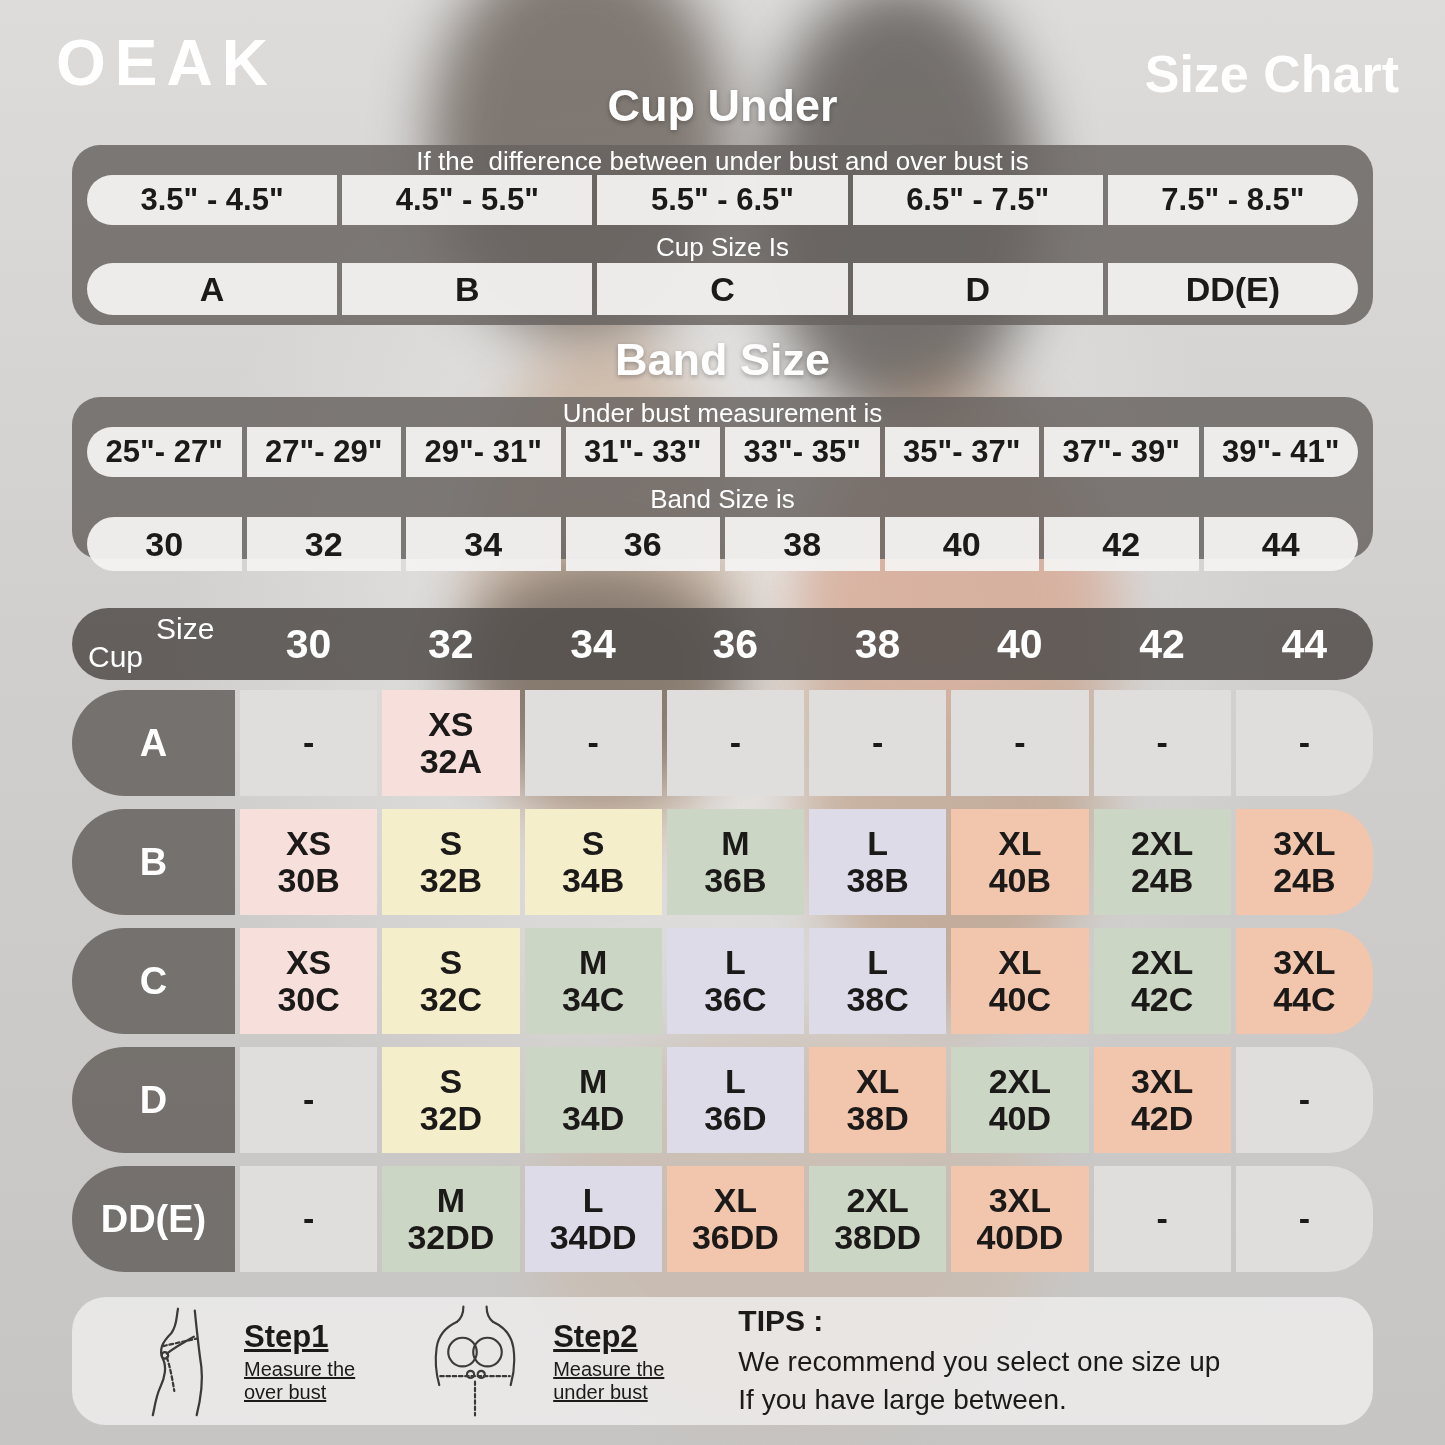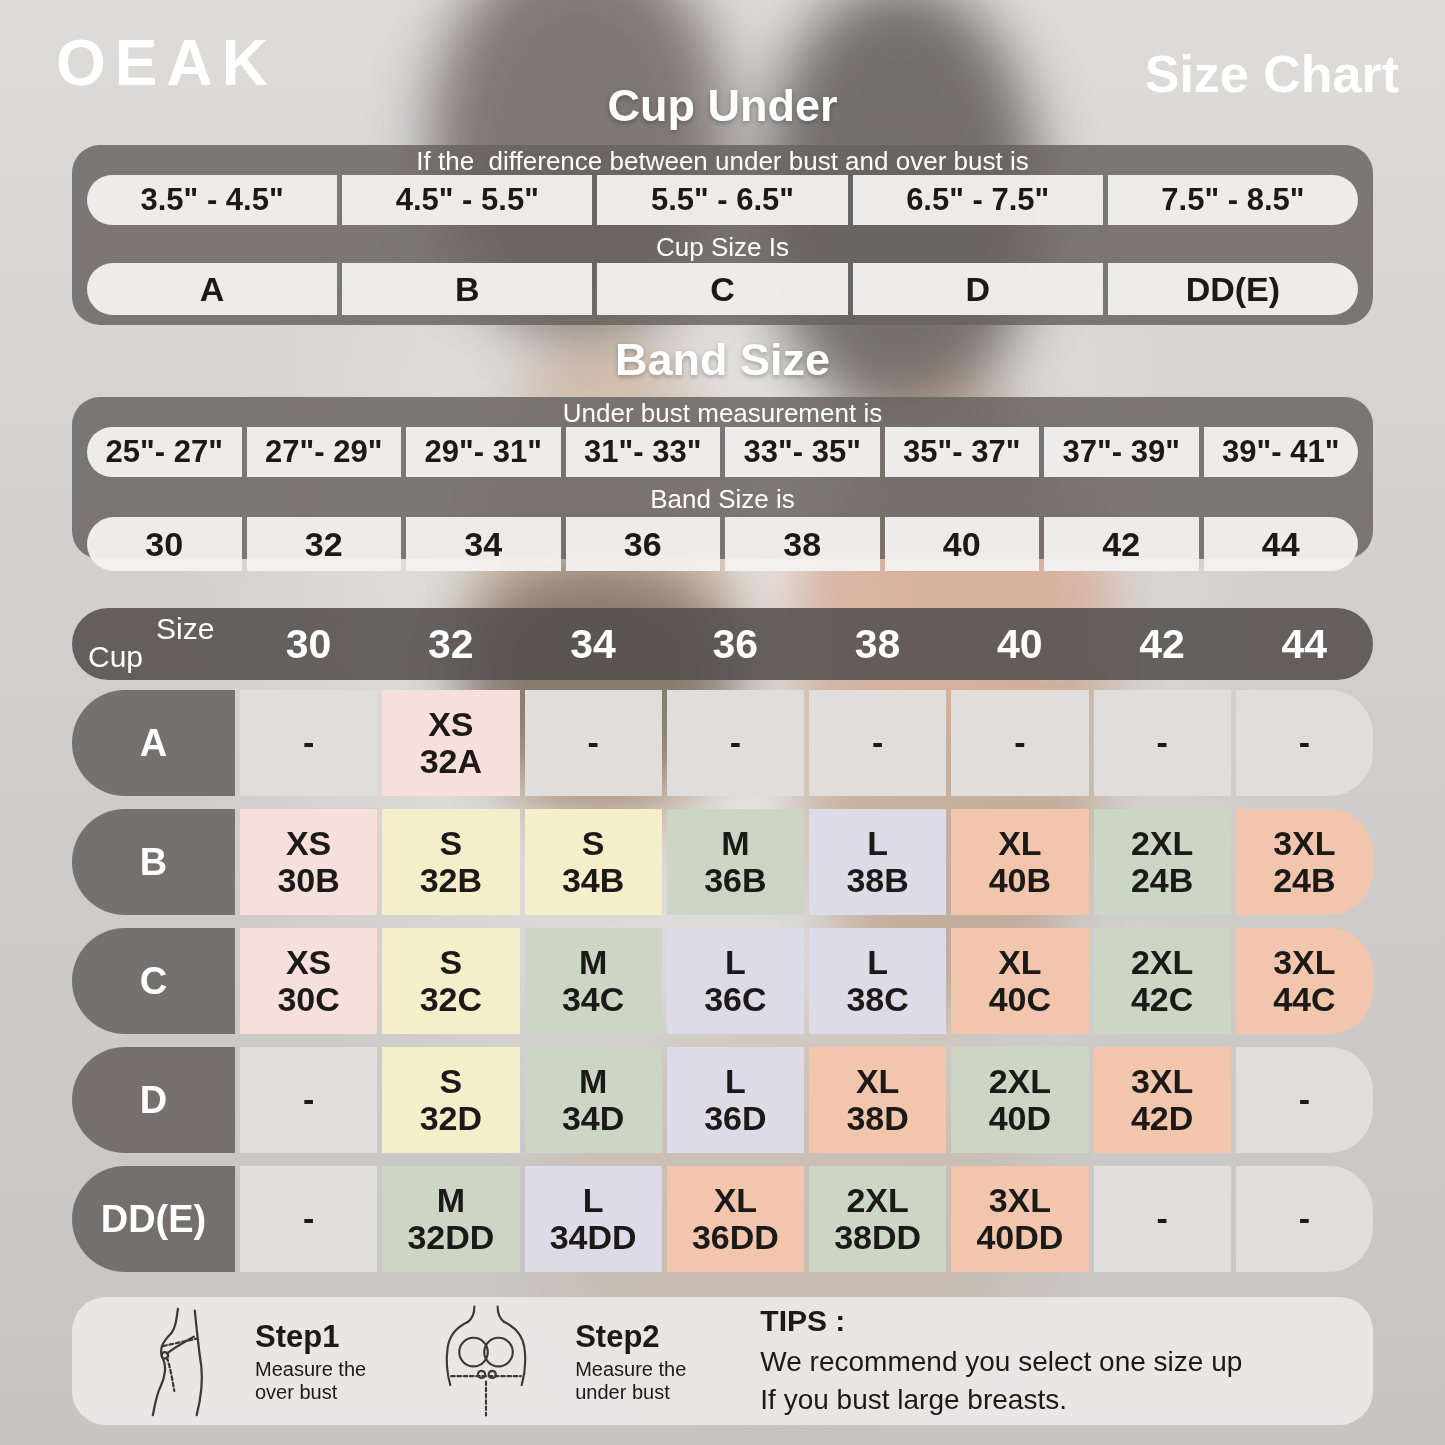--- a/index.html
+++ b/index.html
@@ -72,21 +72,21 @@
   .mcell { display:flex; flex-direction:column; align-items:center; justify-content:center;
            color:var(--text-dark,#1b1a19); font-weight:700; font-size:34px; line-height:1.1; }
   .mcell.last { border-radius:0 44px 44px 0; }
 
   .footer-panel { position:absolute; left:72px; top:1297px; width:1301px; height:128px;
                   background:rgba(241,240,239,.78); border-radius:34px;
                   display:flex; align-items:center; padding:0 36px; color:var(--text-dark,#1b1a19); }
   .fig { flex:0 0 auto; }
   .fig path, .fig circle { fill:none; stroke:#3c3a38; stroke-width:2.4; stroke-linecap:round; }
   .fig .dashed { stroke-dasharray:4 3; }
-  .step { margin-left:35px; }
+  .step { margin-left:24px;text-decoration:underline; }
   .step-title { font-size:31px; font-weight:700; margin-bottom:3px; }
   .step-text  { font-size:20px; line-height:1.12; }
   .gap-lg { margin-left:66px; }
   .tips { margin-left:74px; }
   .tips-title { font-size:30px; font-weight:700; margin-bottom:5px; }
   .tips-text  { font-size:28px; line-height:1.35; }
 </style>
 </head>
 <body>
 
@@ -354,17 +354,17 @@
       <div class="step">
         <div class="step-title">Step2</div>
         <div class="step-text">
           <span>Measure the</span><br>
           <span>under bust</span>
         </div>
       </div>
       <div class="tips">
         <div class="tips-title">TIPS :</div>
         <div class="tips-text">We recommend you select one size up</div>
-        <div class="tips-text">If you bust large breasts.</div>
+        <div class="tips-text">If you have large between.</div>
       </div>
     </div>
   </div>
 </div>
 
 </body></html>

